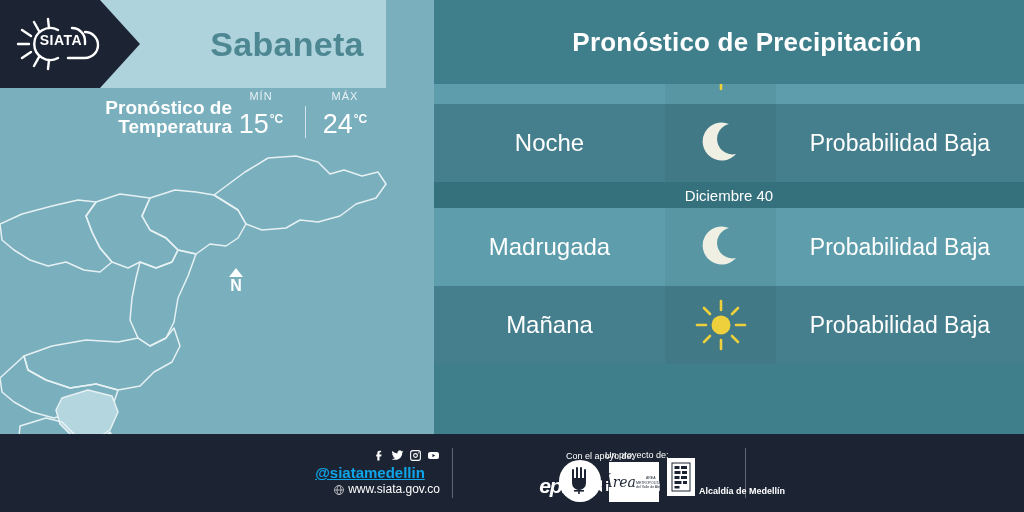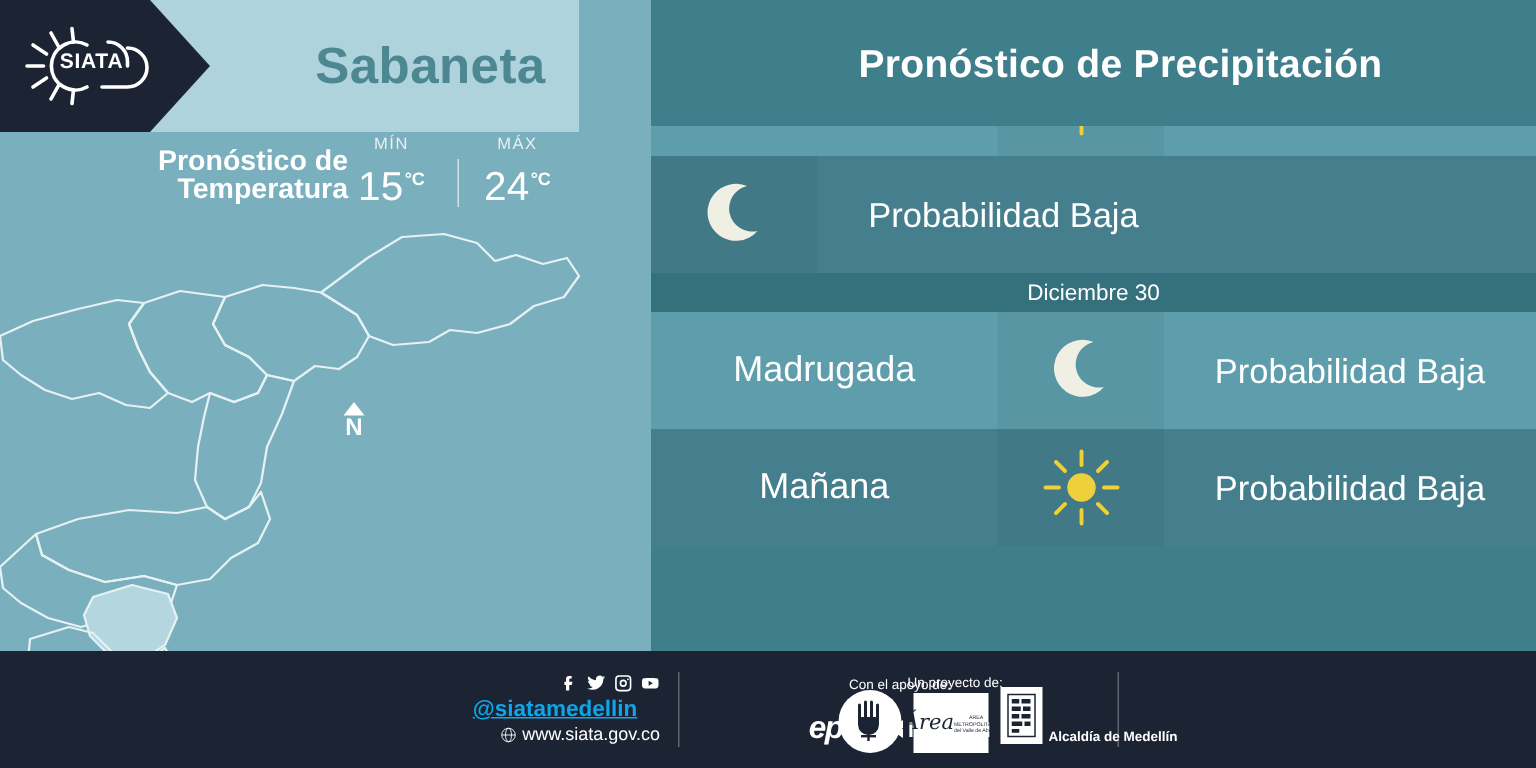--- a/index.html
+++ b/index.html
@@ -256,30 +256,31 @@
             <line x1="38" y1="38" x2="44" y2="44"></line>
             <line x1="44" y1="10" x2="38" y2="16"></line>
             <line x1="16" y1="38" x2="10" y2="44"></line>
           </g>
         </svg>
       </div>
       <div class="c-prob">Probabilidad Baja</div>
     </div>
 
     <div class="frow dark">
+      <div class="c-period">Noche</div>
       <div class="c-icon">
         <svg class="moon-svg" viewBox="0 0 46 46">
           <path d="M31 4 A19 19 0 1 0 38 34 A15 15 0 0 1 31 4 Z" fill="#efefe4"></path>
         </svg>
       </div>
       <div class="c-prob">Probabilidad Baja</div>
     </div>
 
     <div class="date-band">
-      <span>Diciembre 30</span>
+      <span>Diciembre 40</span>
     </div>
 
     <div class="frow light">
       <div class="c-period">Madrugada</div>
       <div class="c-icon">
         <svg class="moon-svg" viewBox="0 0 46 46">
           <path d="M31 4 A19 19 0 1 0 38 34 A15 15 0 0 1 31 4 Z" fill="#efefe4"></path>
         </svg>
       </div>
       <div class="c-prob">Probabilidad Baja</div>

